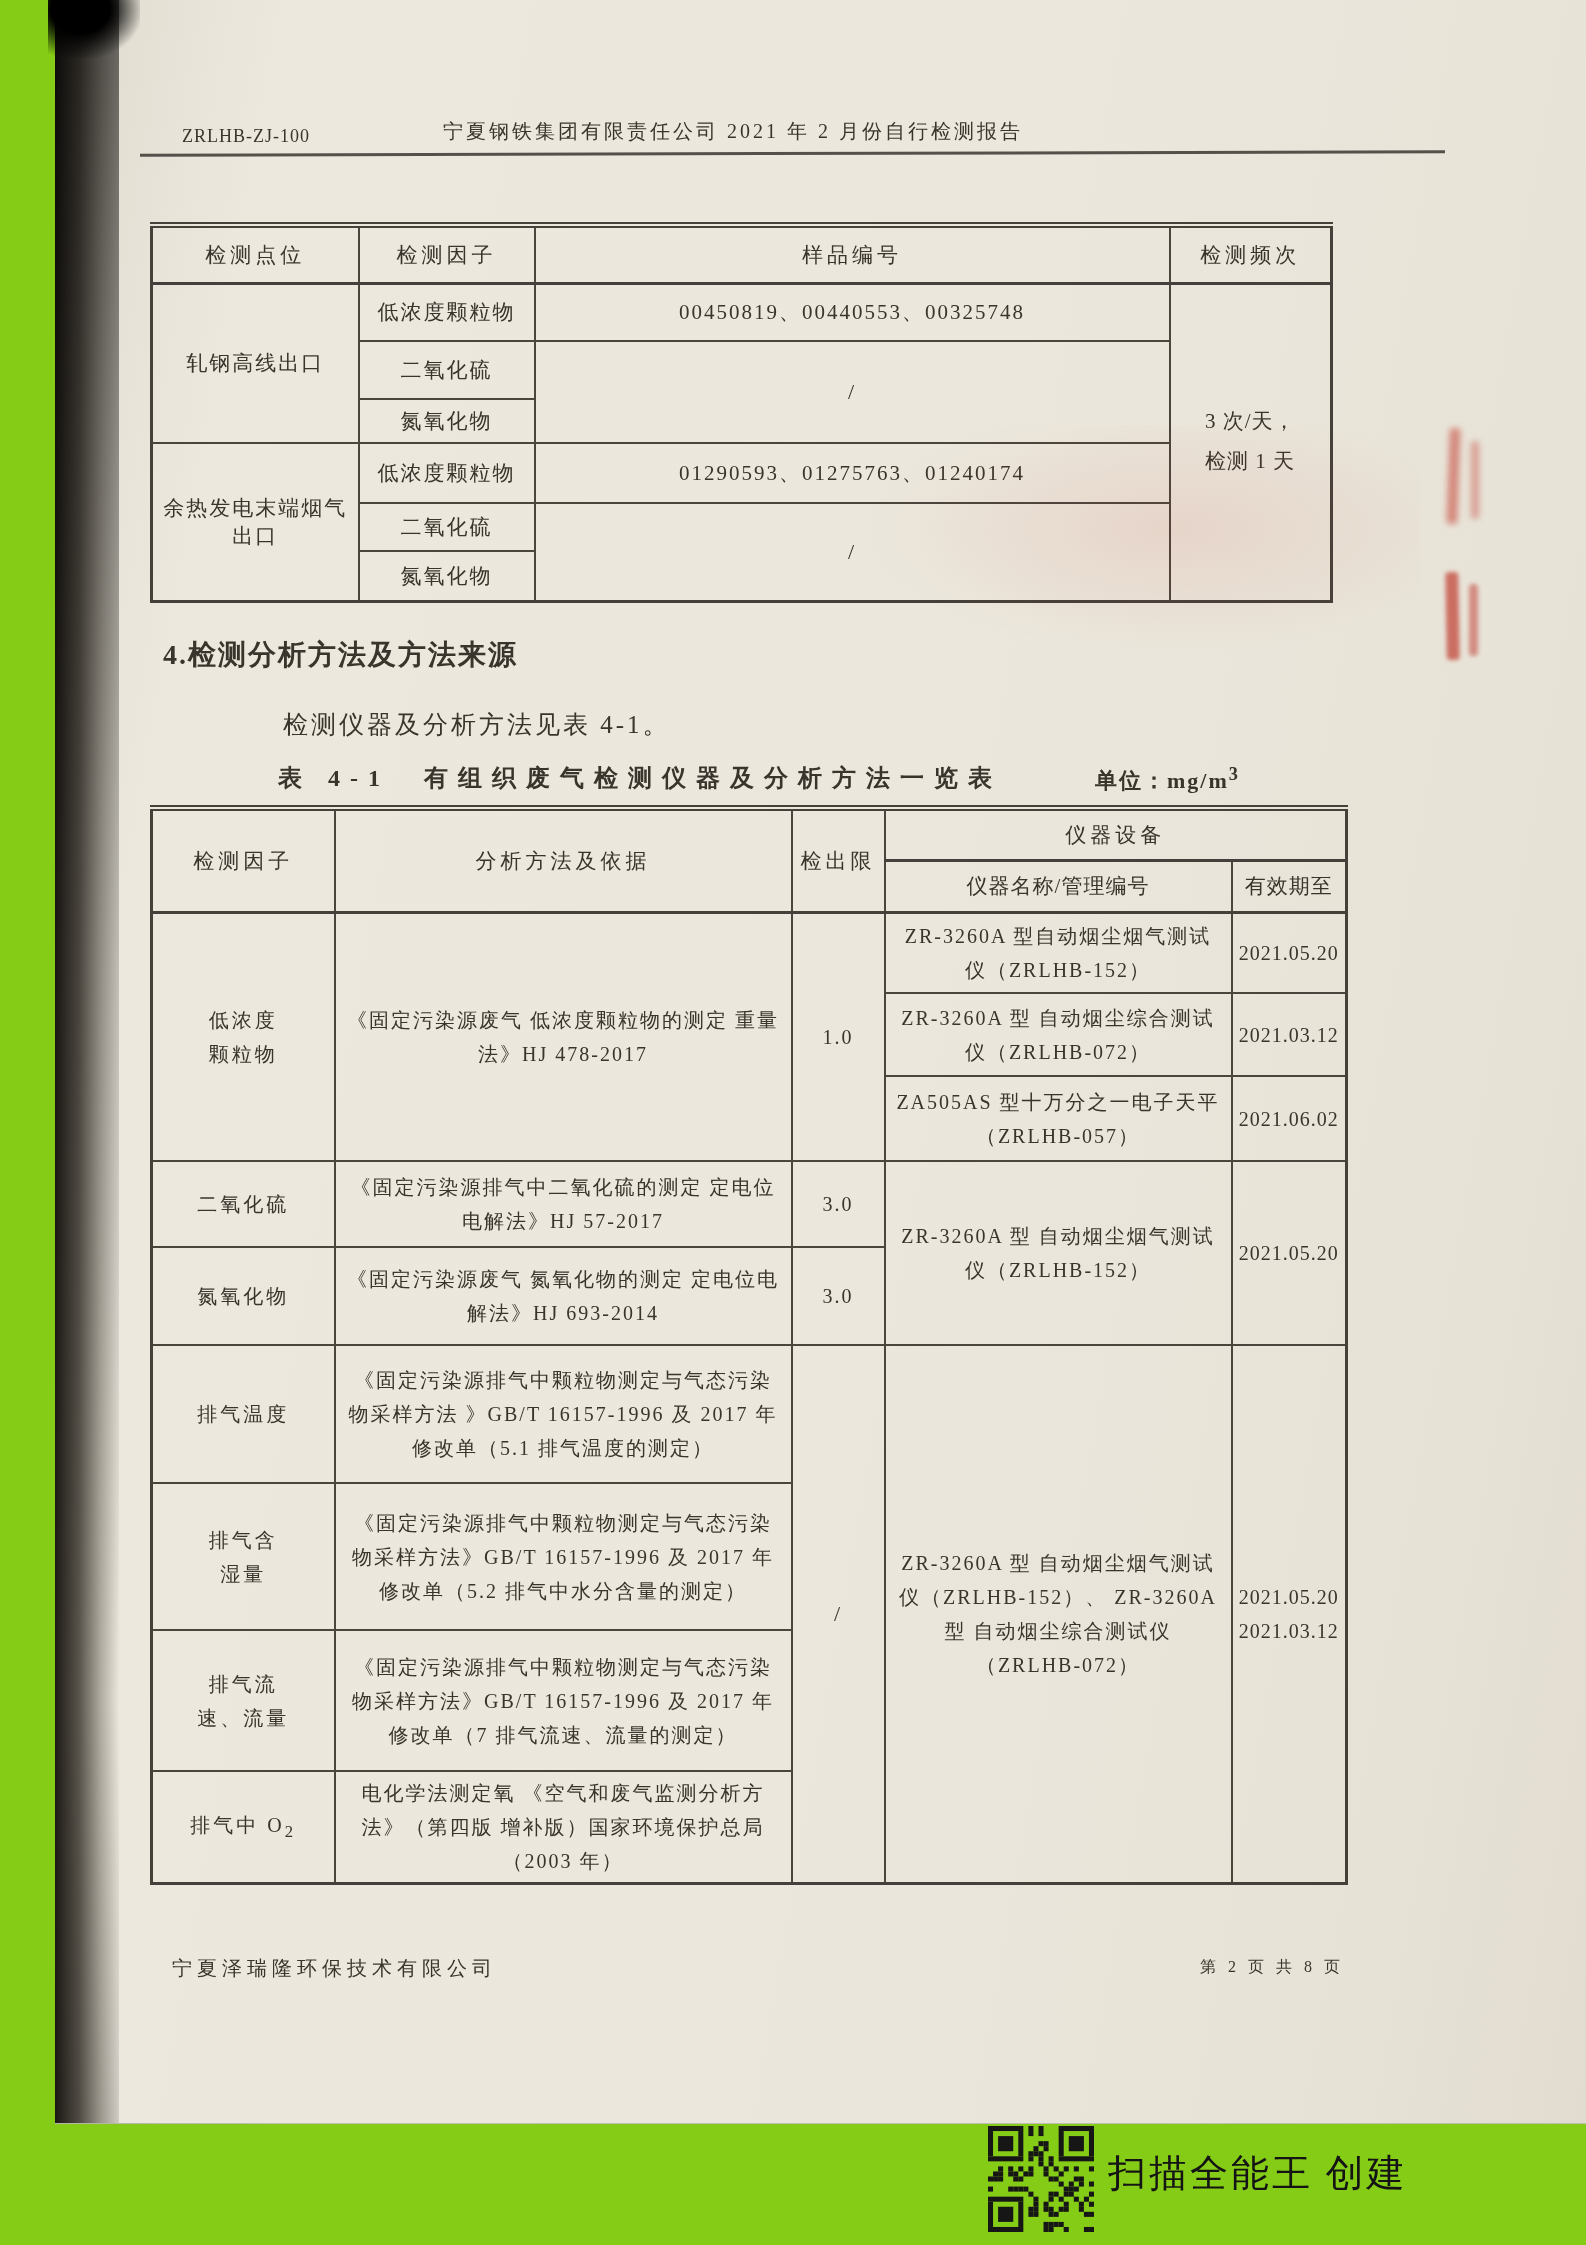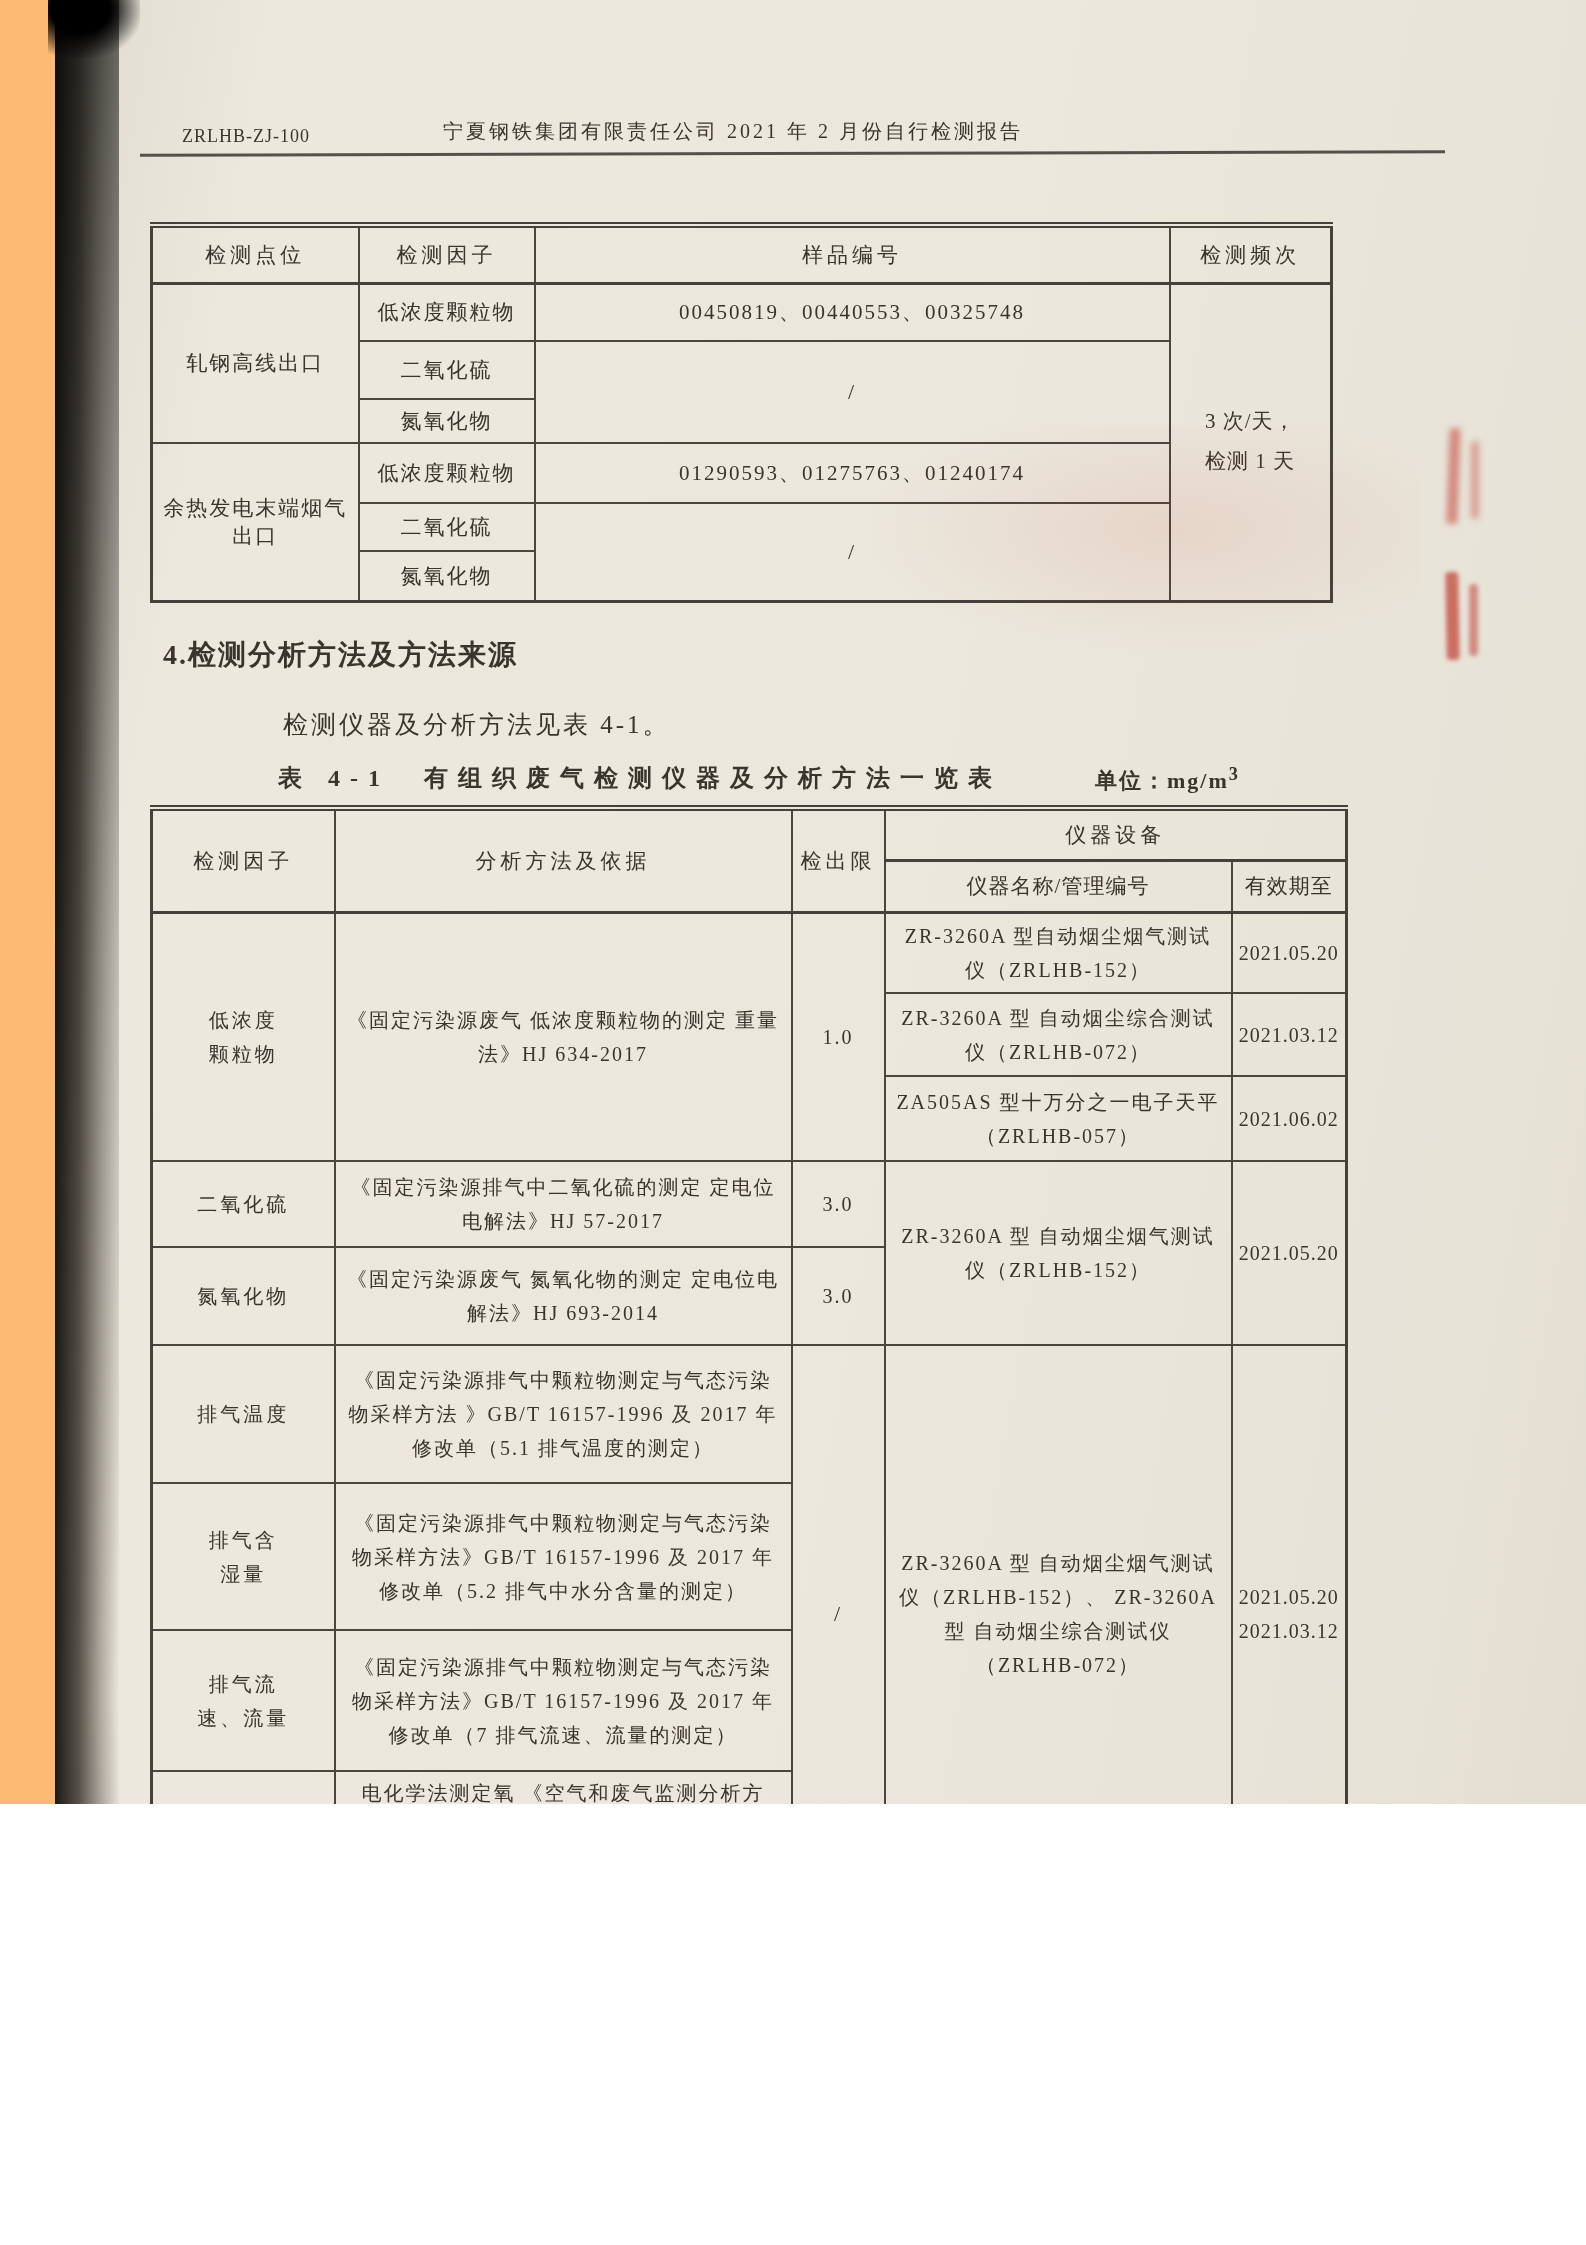--- a/index.html
+++ b/index.html
@@ -1,16 +1,16 @@
 <!DOCTYPE html>
 <html><head>
 <meta charset="utf-8">
 <style>
   html,body{margin:0;padding:0;background:#fff;}
-  .canvas{position:relative;width:1586px;height:1804px;background:#fdba74;overflow:hidden;
+  .canvas{position:relative;width:1586px;height:2245px;background:#84cc16;overflow:hidden;
           font-family:"Liberation Serif","DejaVu Serif",serif;color:#3a352c;}
   .scan{position:absolute;left:55px;top:0;width:1531px;height:2123px;
         background:linear-gradient(100deg,#e0dbce 0%,#ece8de 12%,#ebe7dc 55%,#e7e2d6 88%,#e1dccf 100%);
         border-bottom:1px solid rgba(0,0,0,0.18);}
   .binding{position:absolute;left:55px;top:0;width:64px;height:2123px;pointer-events:none;
         background:linear-gradient(90deg,rgba(12,9,6,0.92) 0%,rgba(34,28,20,0.72) 38%,rgba(70,62,50,0.35) 72%,rgba(110,100,85,0) 100%);}
   .binding-fade{position:absolute;left:55px;top:0;width:64px;height:2123px;pointer-events:none;
         background:linear-gradient(180deg,rgba(0,0,0,0.55) 0%,rgba(0,0,0,0.18) 45%,rgba(0,0,0,0.0) 80%,rgba(0,0,0,0.12) 100%);}
   .corner-blob{position:absolute;left:48px;top:-12px;width:92px;height:70px;pointer-events:none;
         background:radial-gradient(ellipse at 35% 30%,#000 35%,rgba(0,0,0,0) 75%);}
@@ -134,21 +134,21 @@
         <th rowspan="2">检出限</th>
         <th colspan="2">仪器设备</th>
       </tr>
       <tr style="height:52px">
         <th style="letter-spacing:1px">仪器名称/管理编号</th>
         <th style="letter-spacing:1px">有效期至</th>
       </tr>
       <tr style="height:81px">
         <td rowspan="3" class="factor">低浓度
 颗粒物</td>
-        <td rowspan="3" class="method">《固定污染源废气 低浓度颗粒物的测定 重量法》HJ 634-2017</td>
+        <td rowspan="3" class="method">《固定污染源废气 低浓度颗粒物的测定 重量法》HJ 478-2017</td>
         <td rowspan="3">1.0</td>
         <td class="inst">ZR-3260A 型自动烟尘烟气测试仪（ZRLHB-152）</td>
         <td class="date">2021.05.20</td>
       </tr>
       <tr style="height:83px">
         <td class="inst">ZR-3260A 型 自动烟尘综合测试仪（ZRLHB-072）</td>
         <td class="date">2021.03.12</td>
       </tr>
       <tr style="height:85px">
         <td class="inst">ZA505AS 型十万分之一电子天平（ZRLHB-057）</td>

